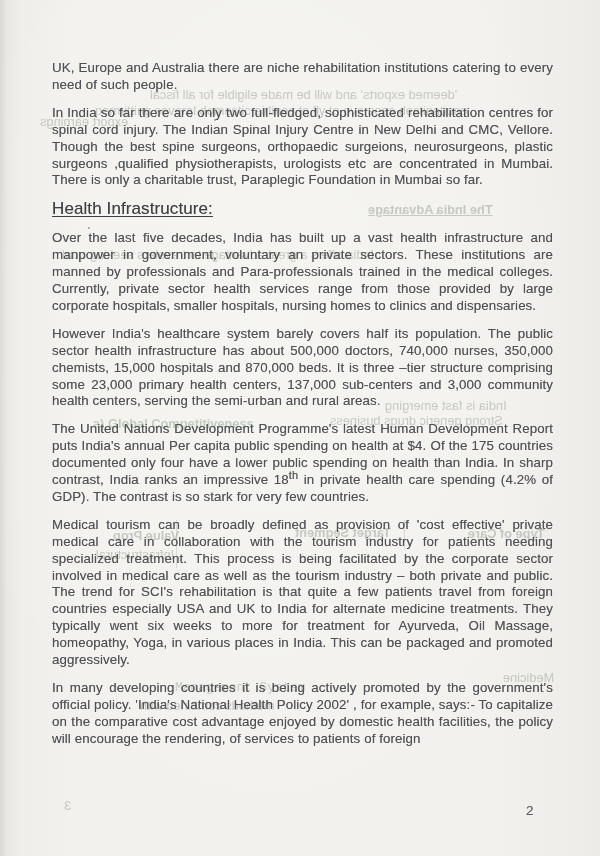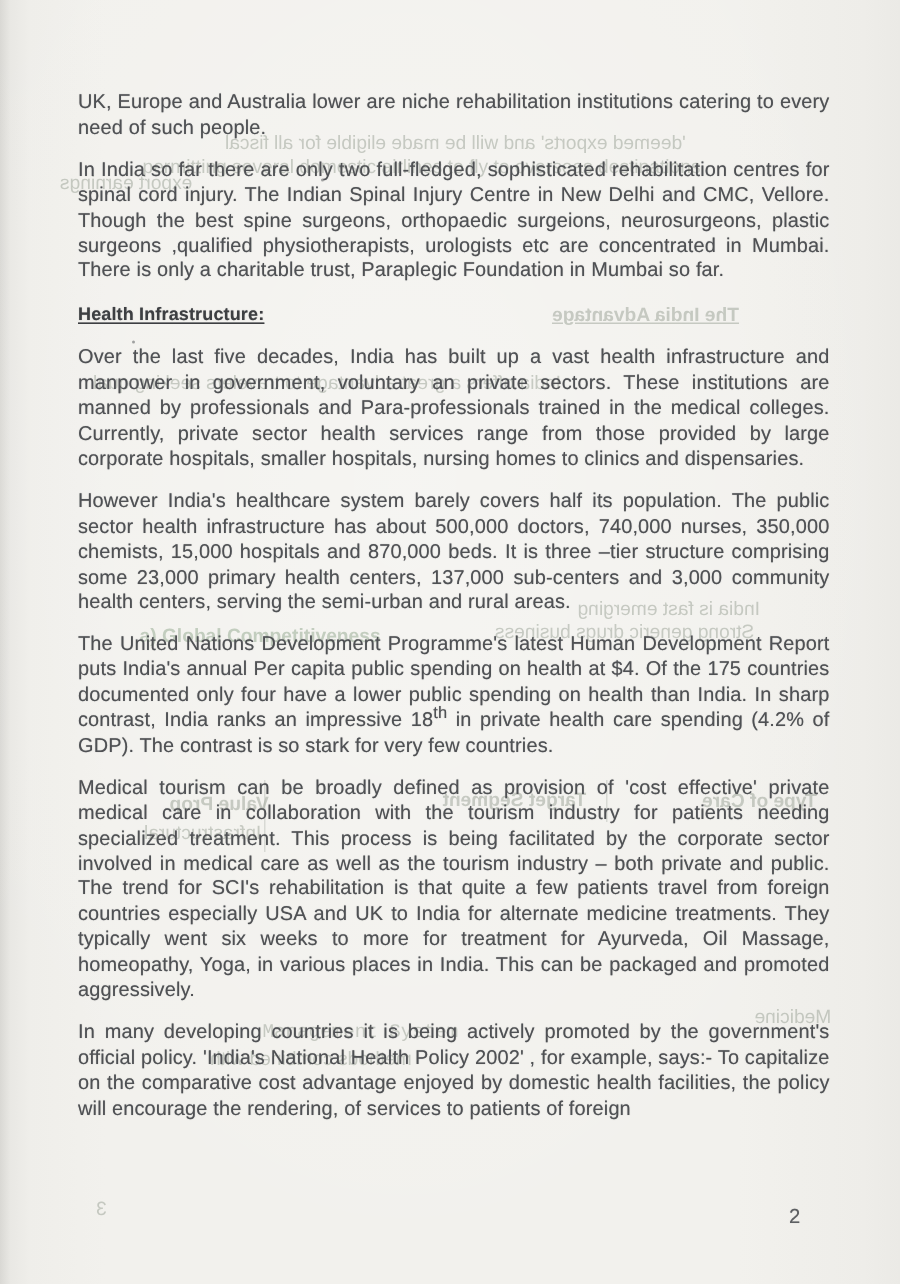--- a/index.html
+++ b/index.html
@@ -19,21 +19,21 @@
   .content{
     position:absolute;left:52px;top:60px;width:501px;
     font-size:13.3px;line-height:16.9px;
     color:#4f5154;
     text-align:justify;
     letter-spacing:.1px;
     text-shadow:0 0 .6px rgba(79,81,84,.55);
   }
   .content p{margin:0 0 11px 0;}
   .content h2{
-    font-size:12px;font-weight:bold;margin:12px 0 12px 0;
+    font-size:17px;font-weight:normal;margin:12px 0 12px 0;
     color:#3d3f42;
     text-decoration:underline;
     text-underline-offset:2px;
     text-align:left;
   }
   .content sup{font-size:11px;line-height:0;}
   .page-number{
     position:absolute;left:526px;top:803px;
     font-size:13.5px;color:#5d5f62;
     text-shadow:0 0 .5px rgba(93,95,98,.5);
@@ -85,21 +85,21 @@
     <div class="bt-line" style="left:176px;top:520px;height:48px;"></div>
     <div class="bt-line" style="left:404px;top:520px;height:28px;"></div>
   </div>
 
   <div class="speck" style="left:214px;top:119px;"></div>
   <div class="speck" style="left:88px;top:227px;"></div>
   <div class="speck" style="left:428px;top:64px;width:3px;height:2px;"></div>
   <div class="speck" style="left:70px;top:128px;opacity:.5;"></div>
 
   <div class="content">
-    <p>UK, Europe and Australia lower are niche rehabilitation institutions catering to every need of such people.</p>
+    <p>UK, Europe and Australia there are niche rehabilitation institutions catering to every need of such people.</p>
     <p>In India so far there are only two full-fledged, sophisticated rehabilitation centres for spinal cord injury. The Indian Spinal Injury Centre in New Delhi and CMC, Vellore. Though the best spine surgeons, orthopaedic surgeions, neurosurgeons, plastic surgeons ,qualified physiotherapists, urologists etc are concentrated in Mumbai. There is only a charitable trust, Paraplegic Foundation in Mumbai so far.</p>
     <h2>Health Infrastructure:</h2>
     <p>Over the last five decades, India has built up a vast health infrastructure and manpower in government, voluntary an private sectors. These institutions are manned by professionals and Para-professionals trained in the medical colleges. Currently, private sector health services range from those provided by large corporate hospitals, smaller hospitals, nursing homes to clinics and dispensaries.</p>
     <p>However India's healthcare system barely covers half its population. The public sector health infrastructure has about 500,000 doctors, 740,000 nurses, 350,000 chemists, 15,000 hospitals and 870,000 beds. It is three –tier structure comprising some 23,000 primary health centers, 137,000 sub-centers and 3,000 community health centers, serving the semi-urban and rural areas.</p>
     <p><span>The United Nations Development Programme's latest Human Development Report puts India's annual Per capita public spending on health at $4. Of the 175 countries documented only four have a lower public spending on health than India. In sharp contrast, India ranks an impressive 18</span><sup>th</sup><span> in private health care spending (4.2% of GDP). The contrast is so stark for very few countries.</span></p>
     <p>Medical tourism can be broadly defined as provision of 'cost effective' private medical care in collaboration with the tourism industry for patients needing specialized treatment. This process is being facilitated by the corporate sector involved in medical care as well as the tourism industry – both private and public. The trend for SCI's rehabilitation is that quite a few patients travel from foreign countries especially USA and UK to India for alternate medicine treatments. They typically went six weeks to more for treatment for Ayurveda, Oil Massage, homeopathy, Yoga, in various places in India. This can be packaged and promoted aggressively.</p>
     <p>In many developing countries it is being actively promoted by the government's official policy. 'India's National Health Policy 2002' , for example, says:- To capitalize on the comparative cost advantage enjoyed by domestic health facilities, the policy will encourage the rendering, of services to patients of foreign</p>
   </div>
 
   <div class="page-number">2</div>

